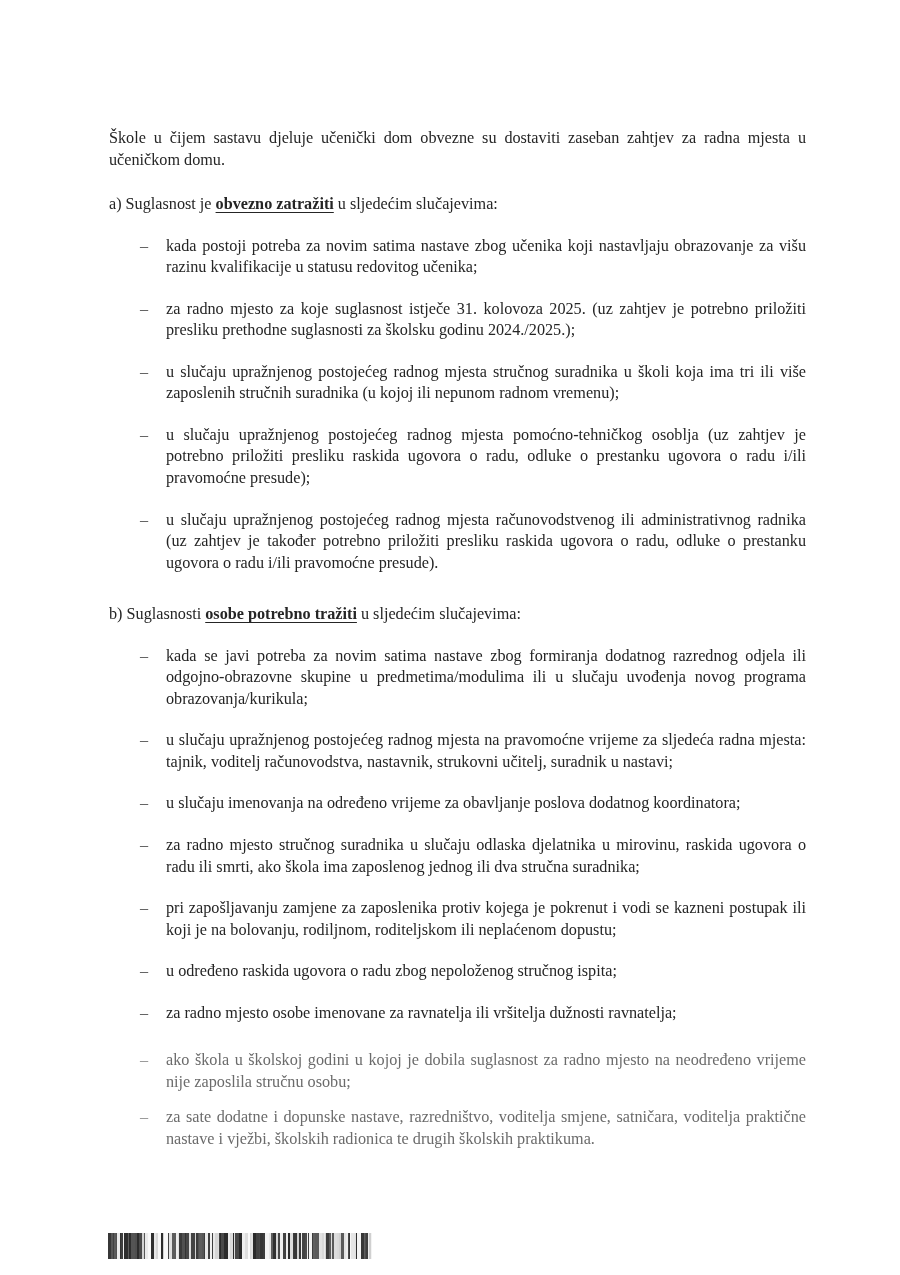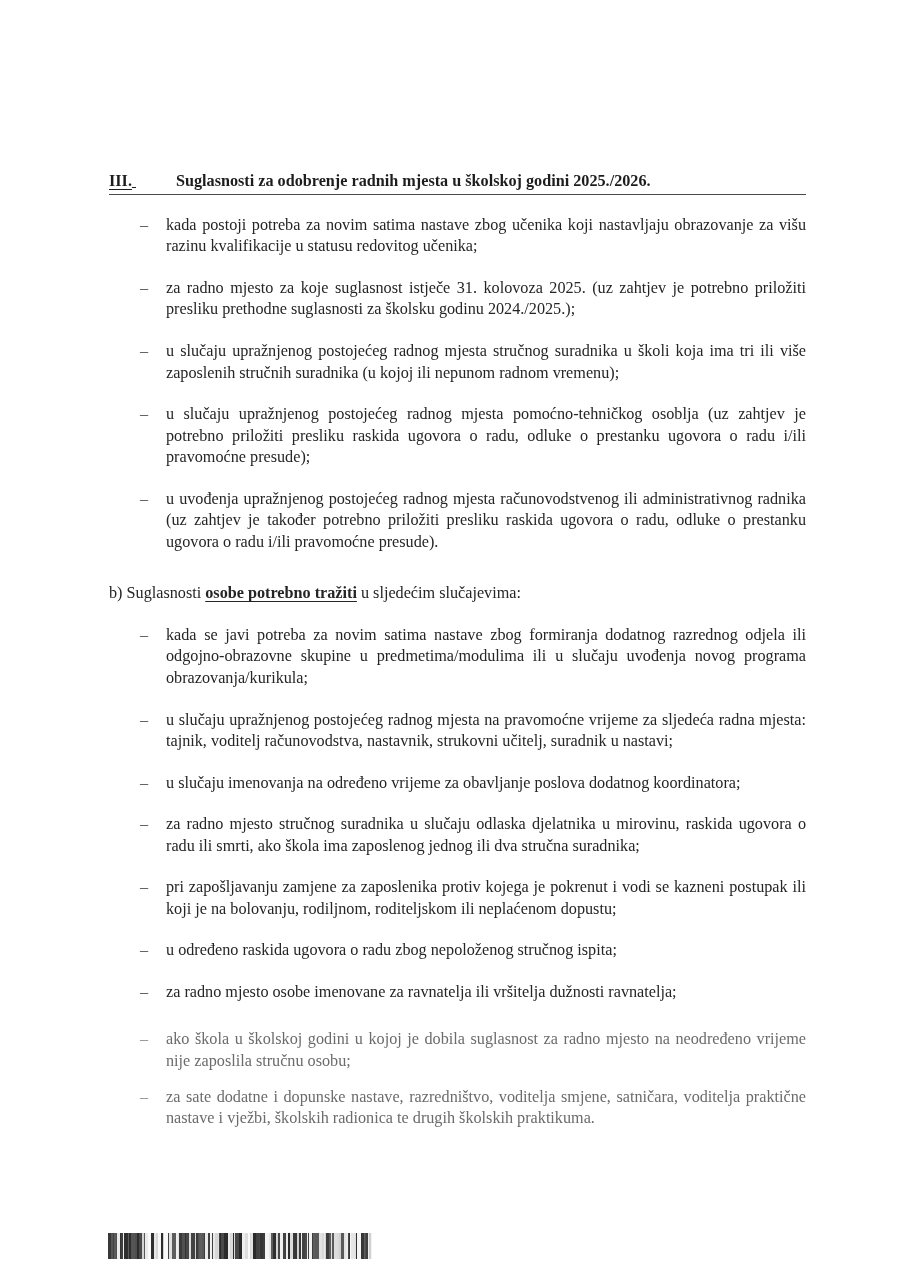--- a/index.html
+++ b/index.html
@@ -124,48 +124,45 @@
   .barcode span { display: block; height: 100%; }
 </style>
 </head>
 <body>
 
 <div class="page">
 
   <div class="content">
 
     <div class="gap-para"></div>
-
-    <div class="heading-block">
-      <div class="heading-row">
-        <span class="heading-num">III.</span><span class="heading-spacer">&nbsp;</span><span class="heading-title">Suglasnosti za odobrenje radnih mjesta u školskoj godini 2025./2026.</span>
-      </div>
-    </div>
-
+    <p class="para">Škole u čijem sastavu djeluje učenički dom obvezne su dostaviti zaseban zahtjev za radna mjesta u učeničkom domu.</p>
+
+
+    <p class="lead"><span>a) Suglasnost je </span><span class="bold-ul">obvezno zatražiti</span><span> u sljedećim slučajevima:</span></p>
 
     <ul class="bullets first-group">
       <li>
           <span class="dash">–</span>
           <span class="btxt">kada postoji potreba za novim satima nastave zbog učenika koji nastavljaju obrazovanje za višu razinu kvalifikacije u statusu redovitog učenika;</span>
         </li>
       <li>
           <span class="dash">–</span>
           <span class="btxt">za radno mjesto za koje suglasnost istječe 31. kolovoza 2025. (uz zahtjev je potrebno priložiti presliku prethodne suglasnosti za školsku godinu 2024./2025.);</span>
         </li>
       <li>
           <span class="dash">–</span>
           <span class="btxt">u slučaju upražnjenog postojećeg radnog mjesta stručnog suradnika u školi koja ima tri ili više zaposlenih stručnih suradnika (u kojoj ili nepunom radnom vremenu);</span>
         </li>
       <li>
           <span class="dash">–</span>
           <span class="btxt">u slučaju upražnjenog postojećeg radnog mjesta pomoćno-tehničkog osoblja (uz zahtjev je potrebno priložiti presliku raskida ugovora o radu, odluke o prestanku ugovora o radu i/ili pravomoćne presude);</span>
         </li>
       <li>
           <span class="dash">–</span>
-          <span class="btxt">u uvođenja upražnjenog postojećeg radnog mjesta računovodstvenog ili administrativnog radnika (uz zahtjev je također potrebno priložiti presliku raskida ugovora o radu, odluke o prestanku ugovora o radu i/ili pravomoćne presude).</span>
+          <span class="btxt">u slučaju upražnjenog postojećeg radnog mjesta računovodstvenog ili administrativnog radnika (uz zahtjev je također potrebno priložiti presliku raskida ugovora o radu, odluke o prestanku ugovora o radu i/ili pravomoćne presude).</span>
         </li>
     </ul>
 
     <p class="lead lead-b"><span>b) Suglasnosti </span><span class="bold-ul">osobe potrebno tražiti</span><span> u sljedećim slučajevima:</span></p>
 
     <ul class="bullets second-group">
       <li>
           <span class="dash">–</span>
           <span class="btxt">kada se javi potreba za novim satima nastave zbog formiranja dodatnog razrednog odjela ili odgojno-obrazovne skupine u predmetima/modulima ili u slučaju uvođenja novog programa obrazovanja/kurikula;</span>
         </li>

